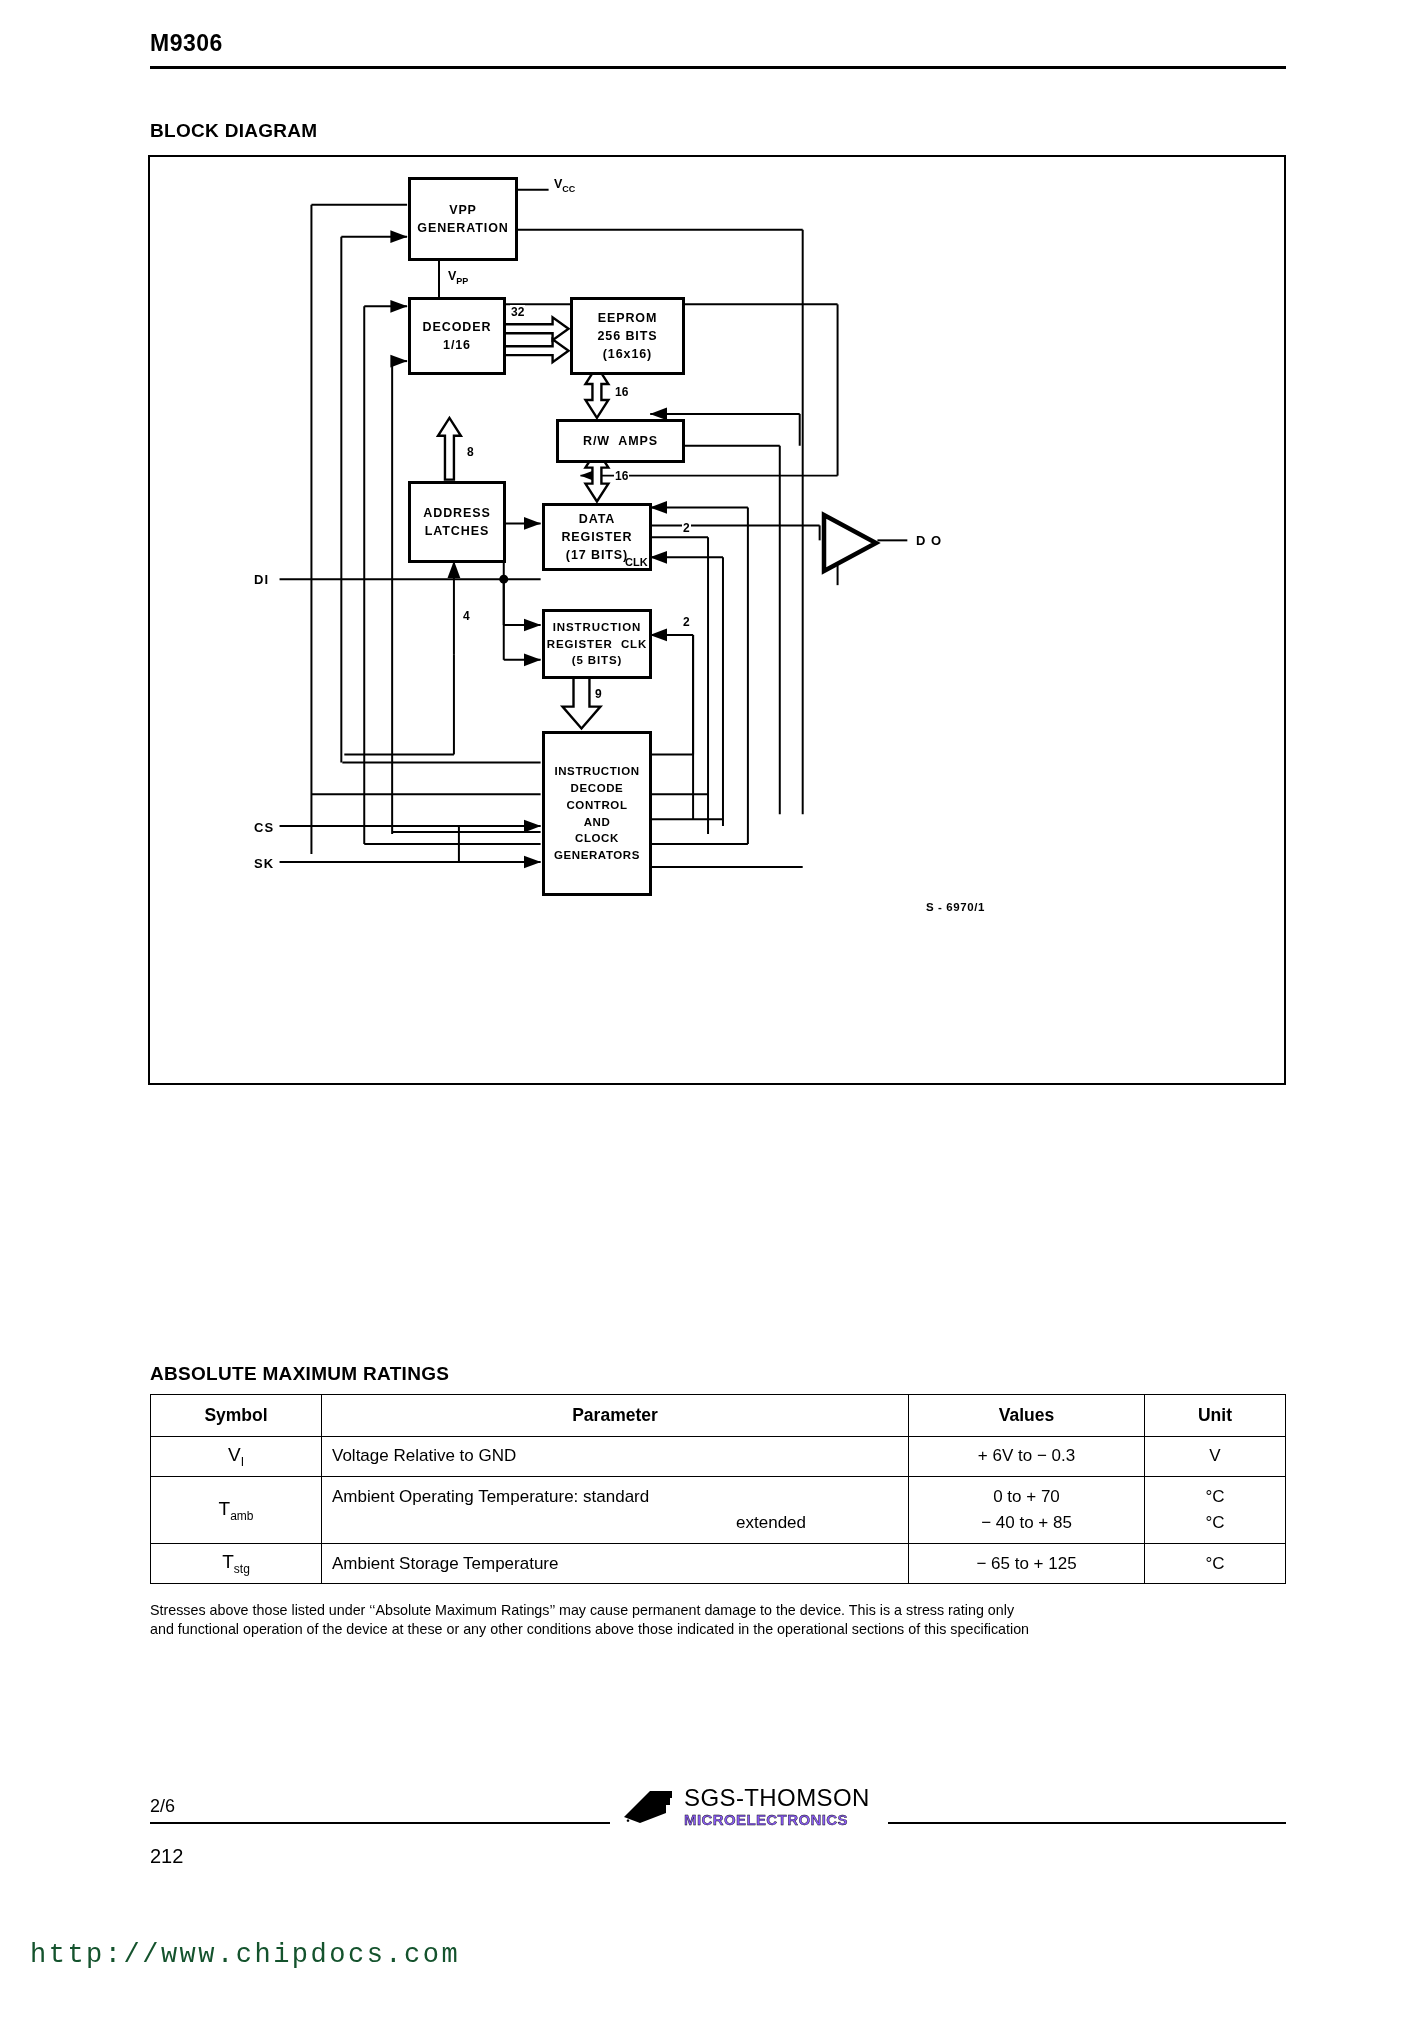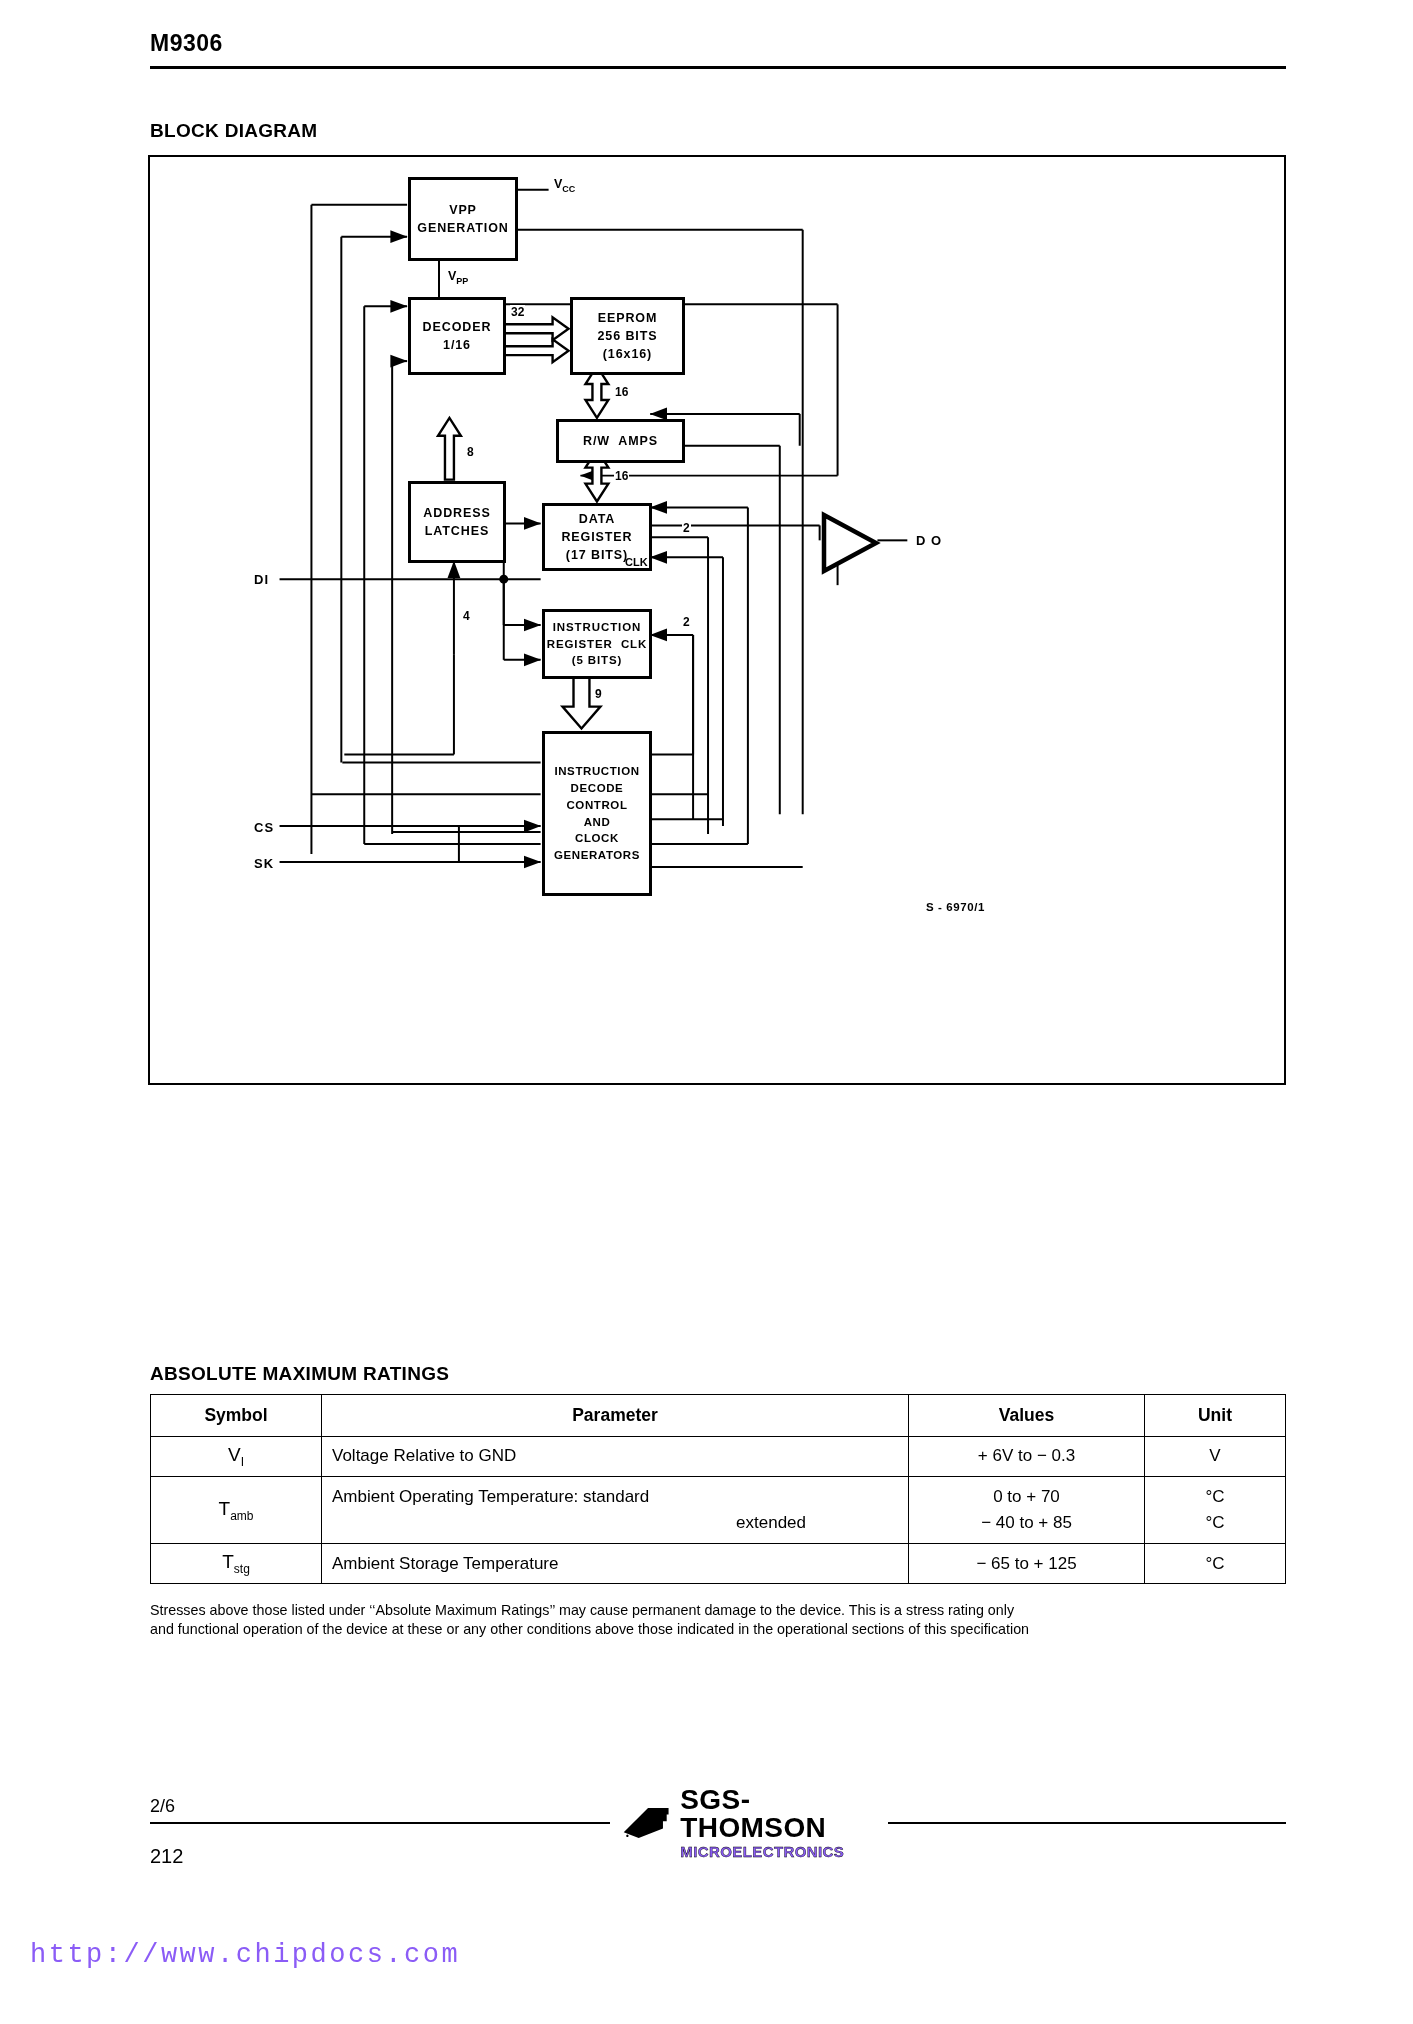--- a/index.html
+++ b/index.html
@@ -185,36 +185,36 @@
     position: absolute;
     left: 620px; top: 1786px;
     width: 262px;
     display: flex;
     align-items: center;
     gap: 8px;
   }
   .logo-mark { width: 56px; height: 40px; }
   .logo-text { line-height: 1; }
   .logo-text .l1 {
-    font-size: 28px; font-weight: bold; letter-spacing: 0.4px;
+    font-size: 24px; font-weight: normal; letter-spacing: 0.4px;
   }
   .logo-text .l2 {
     font-size: 15px; font-weight: bold; letter-spacing: 0.4px;
     margin-top: 2px;
     -webkit-text-stroke: 0.4px #000;
     color: #8b5cf6;
   }
 
   .watermark {
     position: absolute;
     left: 30px; top: 1940px;
     font-family: "Liberation Mono", "DejaVu Sans Mono", monospace;
     font-size: 27px;
     letter-spacing: 2.5px;
-    color: #8b5cf6;
+    color: #14532d;
   }
 </style>
 </head>
 <body>
 
 <div class="page">
 
   <div class="hdr-title">M9306</div>
   <div class="hdr-rule"></div>
 

